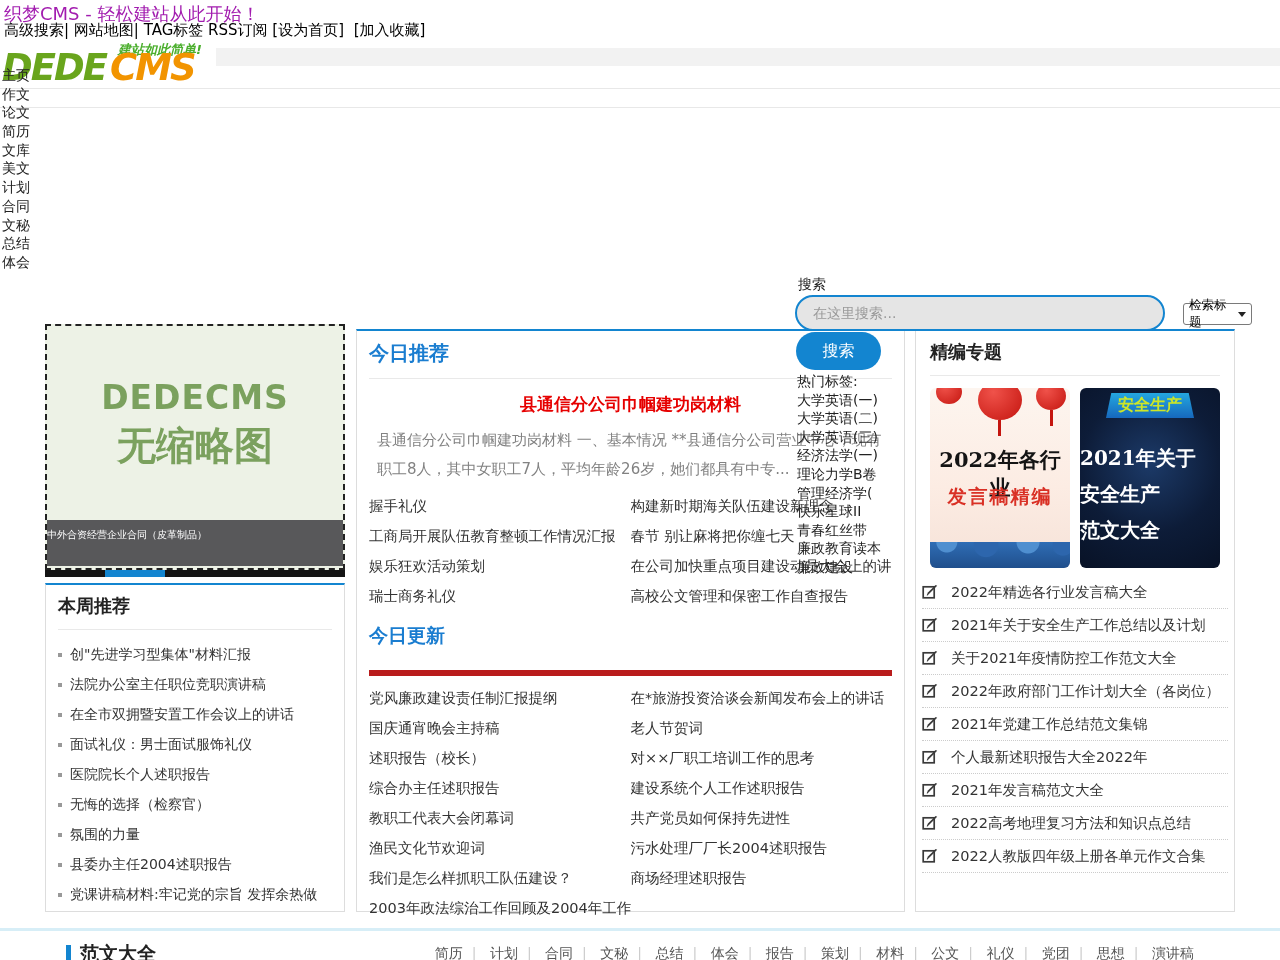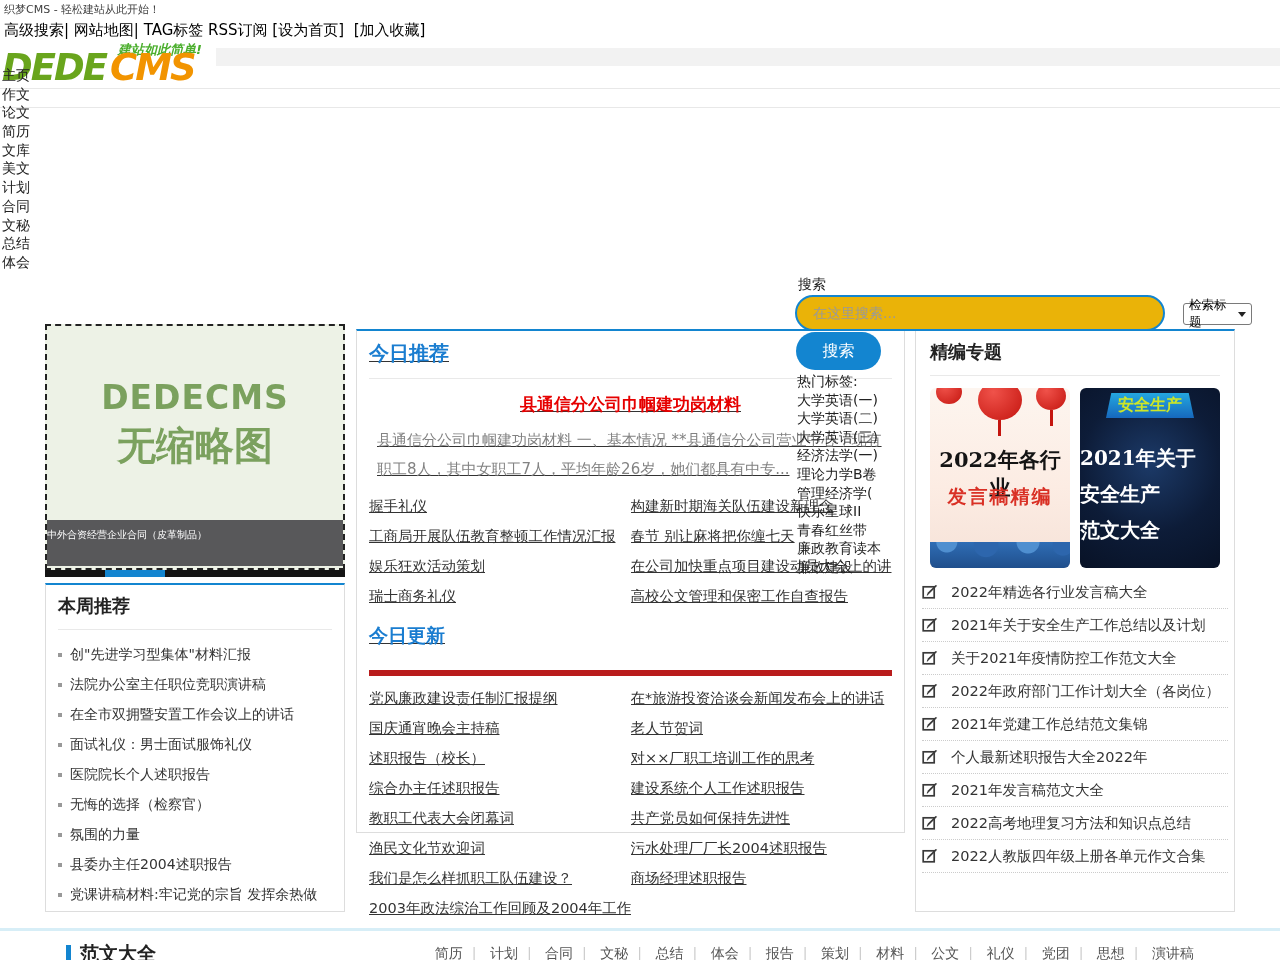--- a/index.html
+++ b/index.html
@@ -5,21 +5,21 @@
   * { margin:0; padding:0; box-sizing:border-box; }
   html,body { width:1280px; height:960px; }
   body {
     position:relative; overflow:hidden; background:#fff;
     font-family:"DejaVu Sans","Liberation Sans",sans-serif;
     color:#333;
   }
   .abs { position:absolute; }
 
   
-  .site-title { left:4px; top:2px; font-size:11px; color:#404040; }
+  .site-title { left:4px; top:2px; font-size:18px; color:#a21caf; }
   .top-links  { left:4px; top:21px; font-size:15px; color:#000; }
   .top-links .lnk { color:#000; cursor:pointer; }
   .sep { white-space:pre; color:#000; }
 
   
   .gray-strip { left:216px; top:48px; width:1064px; height:18px; background:#f2f2f2; }
   .logo-box { left:0; top:40px; width:216px; height:48px; background:#fff; }
   .slogan { position:absolute; left:118px; top:1px; font-size:13px; font-weight:bold;
             font-style:italic; color:#4caf2e; white-space:nowrap; }
   .logo-text { position:absolute; left:2px; top:9px; font-size:37px; font-weight:bold;
@@ -30,40 +30,40 @@
   .hline { left:0; width:1280px; height:1px; background:#e8e8e8; }
 
   
   .side-nav { left:2px; top:66px; font-size:14px; color:#222; z-index:3; }
   .side-nav .nav-item { height:18.7px; line-height:18.7px; cursor:pointer; }
 
   
   .search-label { left:798px; top:276px; font-size:14px; color:#222; z-index:9; }
   .search-input { left:795px; top:295px; width:370px; height:36px; border:2px solid #1385d0;
                   border-radius:18px; padding:8px 16px; font-size:14px; color:#555;
-                  background:#eab308; z-index:9; outline:none;
+                  background:#e5e5e5; z-index:9; outline:none;
                   font-family:"DejaVu Sans","Liberation Sans",sans-serif; }
   .search-input::placeholder { color:#999; }
   .search-select { left:1183px; top:303px; width:69px; height:22px; border:1px solid #7a7a7a;
                    border-radius:3px; background:#fff; display:flex; align-items:center;
                    padding:0 5px; font-size:12.5px; color:#000; z-index:9; cursor:pointer; }
   .caret { width:0; height:0; border-left:4px solid transparent; border-right:4px solid transparent;
            border-top:5px solid #222; margin-left:6px; }
   .search-button { left:796px; top:332px; width:85px; height:38px; border:none; border-radius:19px;
                    background:#1385d0; color:#fff; font-size:16px; z-index:10; cursor:pointer;
                    font-family:"DejaVu Sans","Liberation Sans",sans-serif; }
 
   
   .hot-tags { left:797px; top:372px; font-size:14px; color:#222; line-height:18.6px; z-index:8; }
   .hot-tags .tag { cursor:pointer; }
 
   
   .card { position:absolute; background:transparent; border:1px solid #ddd;
           border-top:2px solid #1385d0; }
-  #card-mid   { left:356px; top:329px; width:549px; height:504px;text-decoration:underline; }
+  #card-mid   { left:356px; top:329px; width:549px; height:583px; }
   #card-left  { left:45px;  top:583px; width:300px; height:329px; background:#fff; }
   #card-right { left:915px; top:329px; width:320px; height:583px; background:#fff; }
 
   .card-head { margin:0 12px; padding:9px 0 11px; border-bottom:1px solid #e9e9e9; }
   .card-head .blue-title { color:#1a7dd0; font-size:20px; font-weight:bold; }
   .card-head .black-title { color:#222; font-size:18px; font-weight:bold; }
 
   .highlight-title { margin-top:14px; text-align:center; color:#e60000;
                      font-size:17px; font-weight:bold; cursor:pointer; }
   .excerpt { margin:10px 20px 0; color:#828282; font-size:15px; line-height:29px; }

